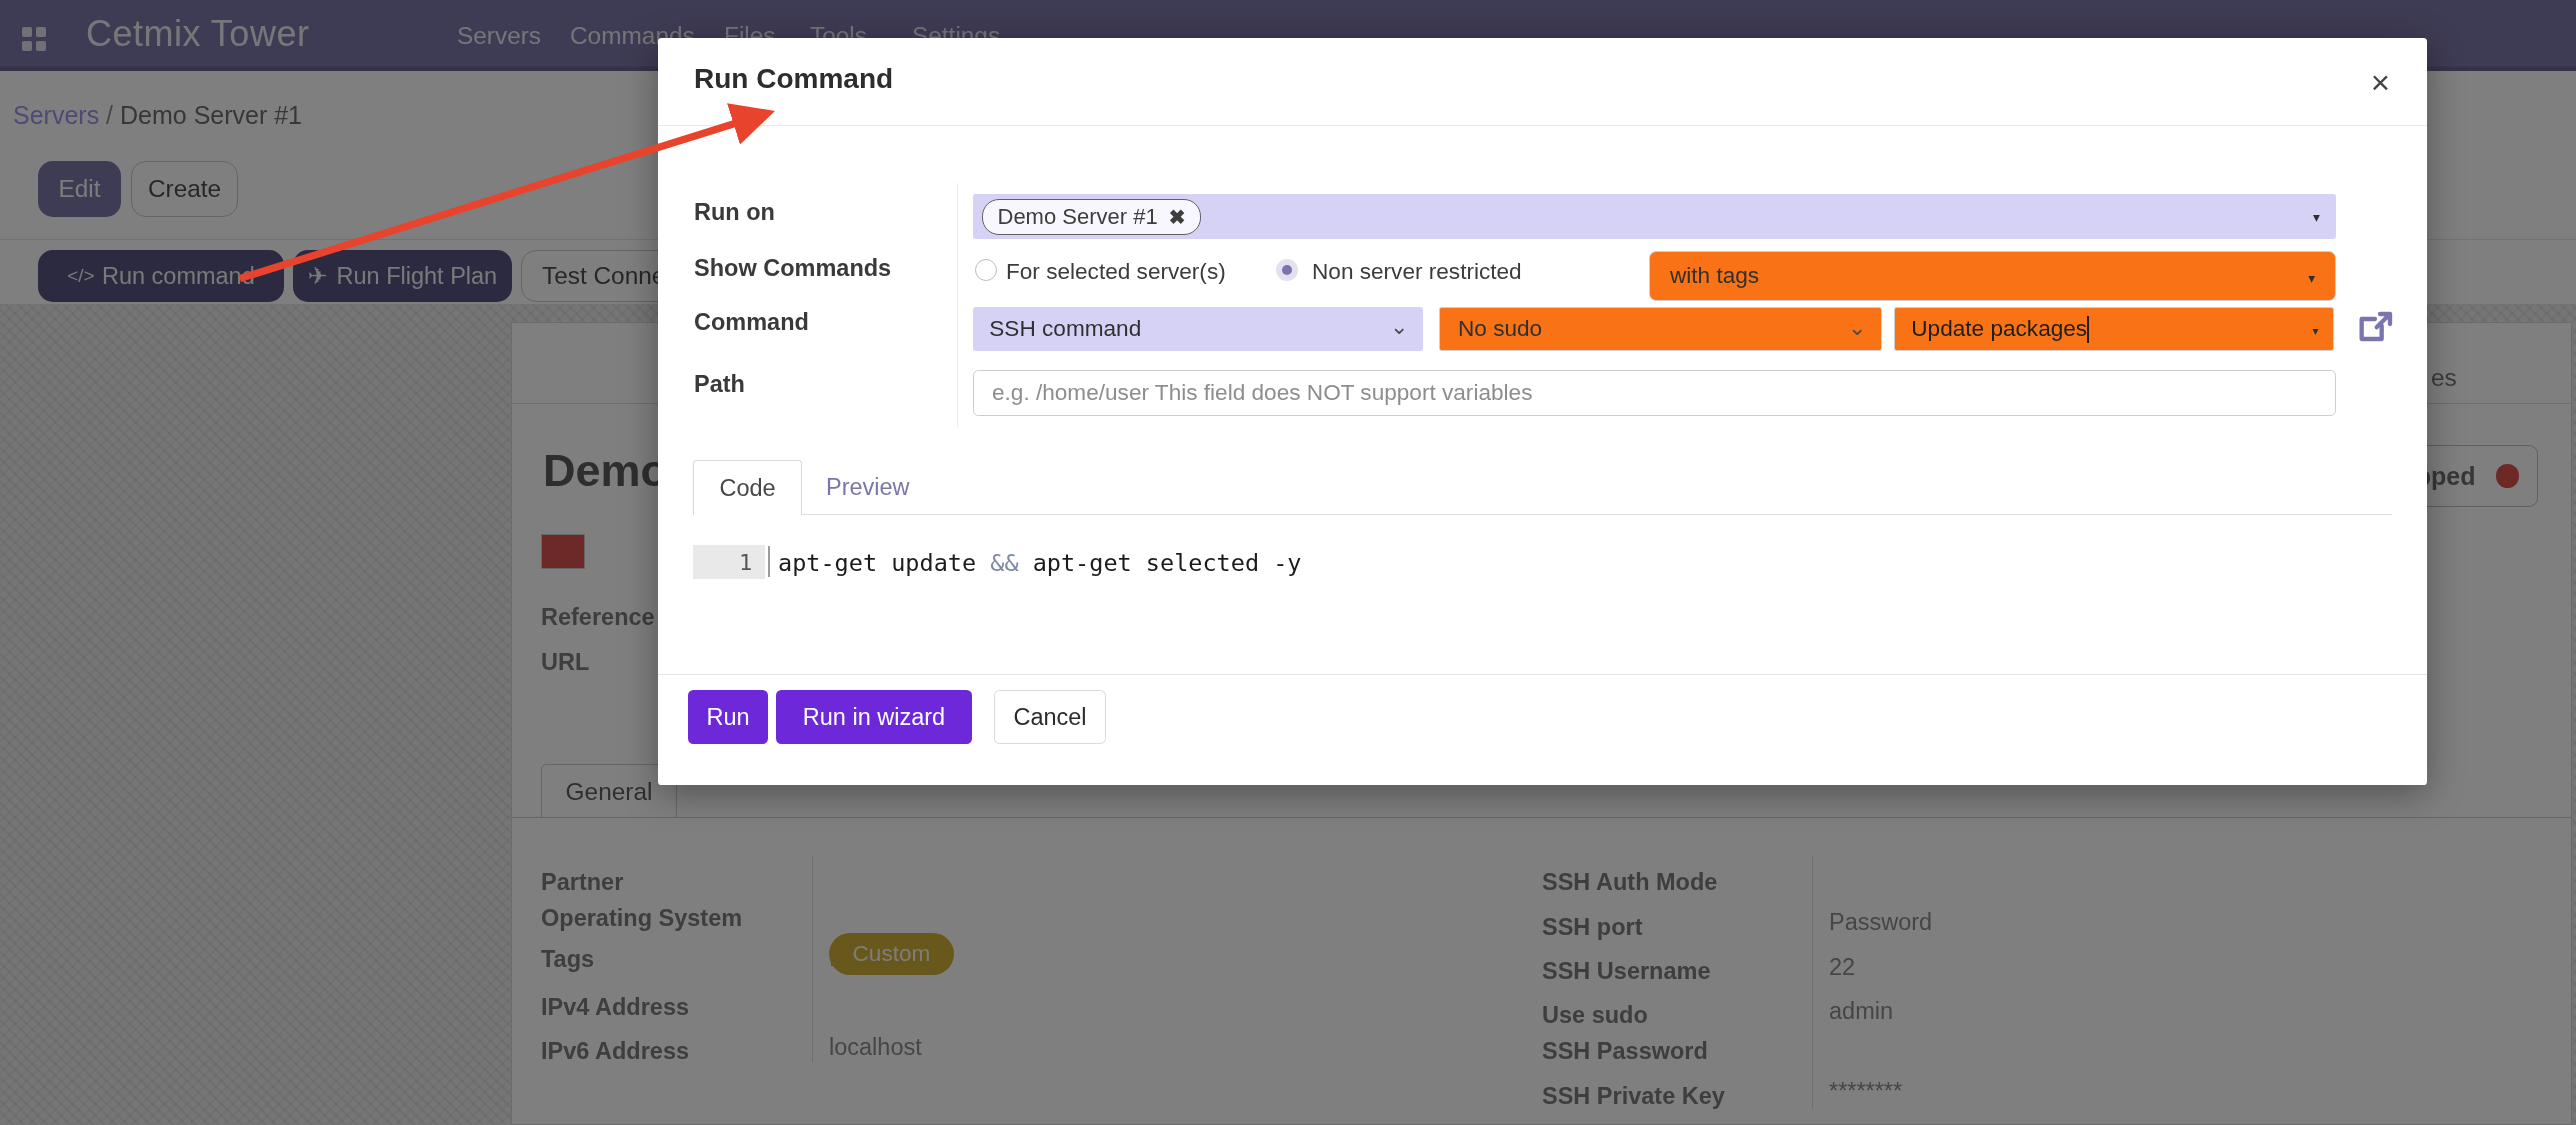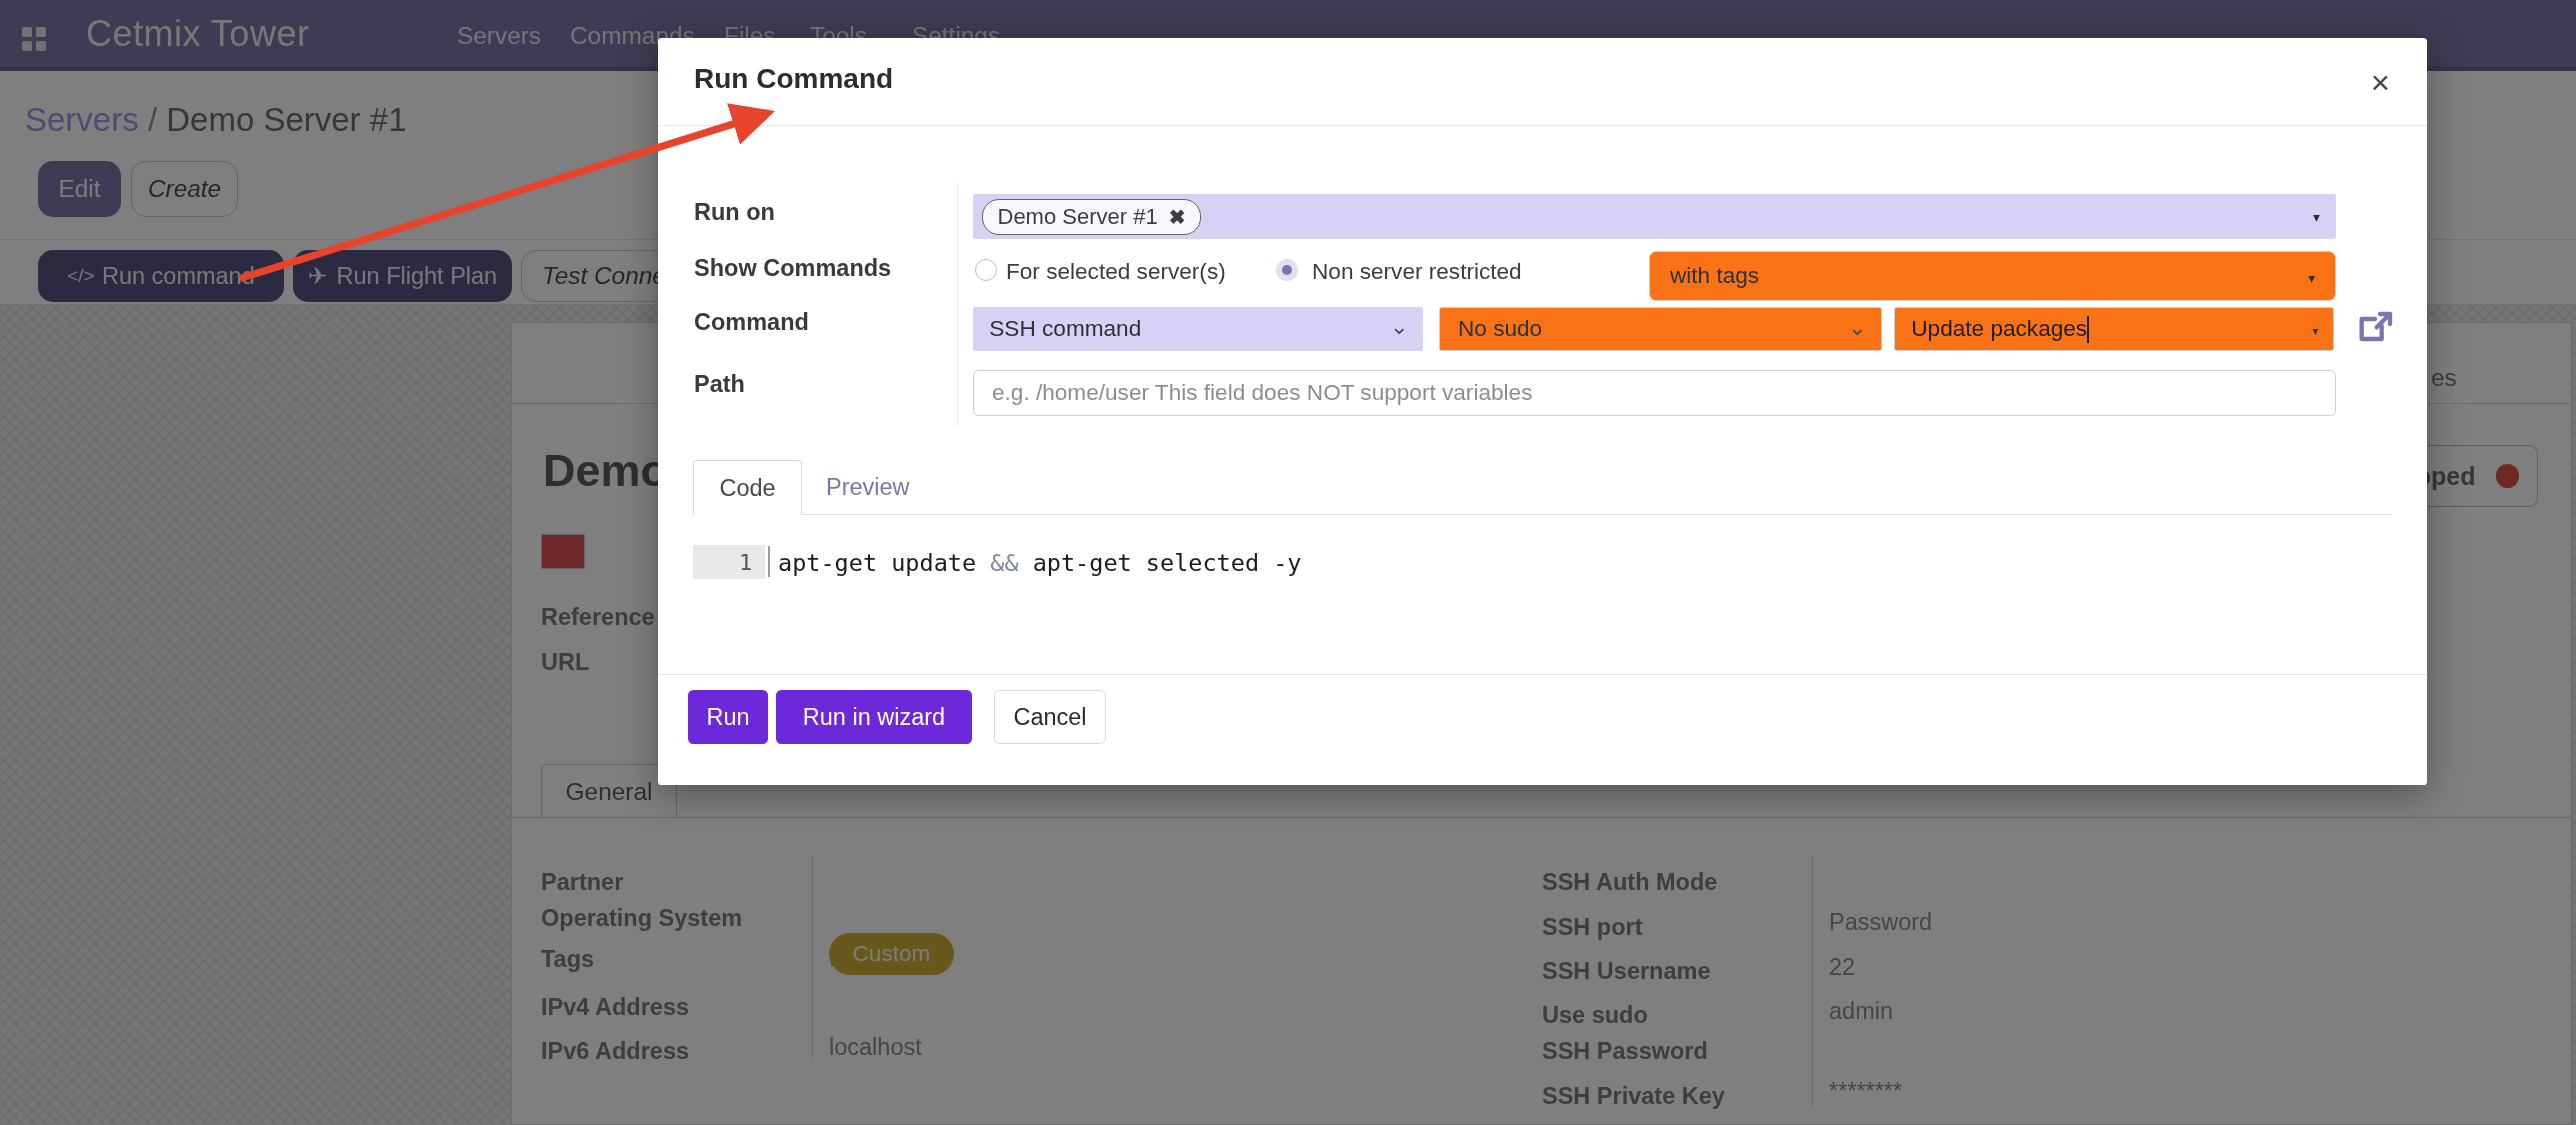--- a/index.html
+++ b/index.html
@@ -11,26 +11,26 @@
   .navbar{left:0;top:0;width:2576px;height:71px;background:#7c76a8;
           box-shadow:inset 0 -4.5px 0 rgba(0,0,0,0.12);}
   .grid-icon{left:22px;top:27px;width:23.5px;height:23.5px;display:grid;
              grid-template-columns:10px 10px;grid-template-rows:10px 10px;gap:3.6px;}
   .grid-icon span{background:rgba(255,255,255,0.78);border-radius:1.8px;}
   .brand{left:86px;top:12.7px;font-size:36px;color:rgba(255,255,255,0.88);letter-spacing:0.5px;}
   .navitem{top:22px;font-size:24.4px;color:rgba(255,255,255,0.85);}
 
   
   .cp{left:0;top:71px;width:2576px;height:233px;background:#ffffff;border-bottom:0.9px solid #d2d2d2;}
-  .breadcrumb{left:25px;top:101px;font-size:33px;color:#8f8f8f;}
+  .breadcrumb{left:13px;top:101px;font-size:25px;color:#8f8f8f;}
   .breadcrumb .link{color:#9a94e6;}
   .btn{display:flex;align-items:center;justify-content:center;border-radius:15px;
        font-size:24.4px;cursor:pointer;box-sizing:border-box;margin-left:13px;}
   .btn-primary{background:#7d77a9;color:rgba(255,255,255,0.95);}
-  .btn-white{background:#fff;border:0.9px solid #c9c9c9;color:#4f4f4f;font-style:italic;}
+  .btn-white{background:#fff;border:0.9px solid #c9c9c9;color:#4f4f4f;}
   .btn-dark{background:#585480;color:rgba(255,255,255,0.92);font-size:23.5px;}
   .hr-thin{height:0.9px;background:#e7e7e7;}
 
   
   .content{left:0;top:304px;width:2576px;height:821px;background:#ededed;
     background-image:repeating-linear-gradient(45deg,rgba(0,0,0,0.05) 0 2.7px,transparent 2.7px 8.1px),
                      repeating-linear-gradient(135deg,rgba(0,0,0,0.035) 0 2.7px,transparent 2.7px 8.1px);}
   .sheet{left:511px;top:322px;width:2061px;height:803px;background:#fff;border:0.9px solid #d6d6d6;box-sizing:border-box;}
   .sheet-title{left:543px;top:445px;font-size:45px;font-weight:bold;color:#5c5c5c;white-space:nowrap;}
   .status-badge{left:2297px;top:445px;width:241px;height:62px;border:0.9px solid #bfbfbf;border-radius:9px;

